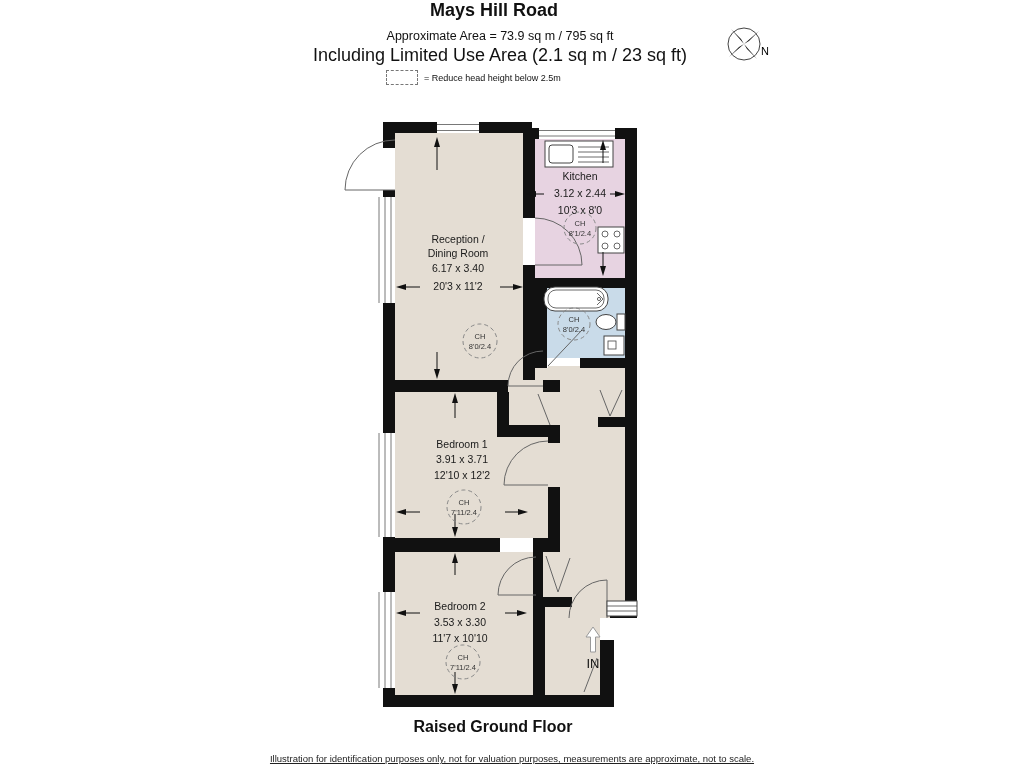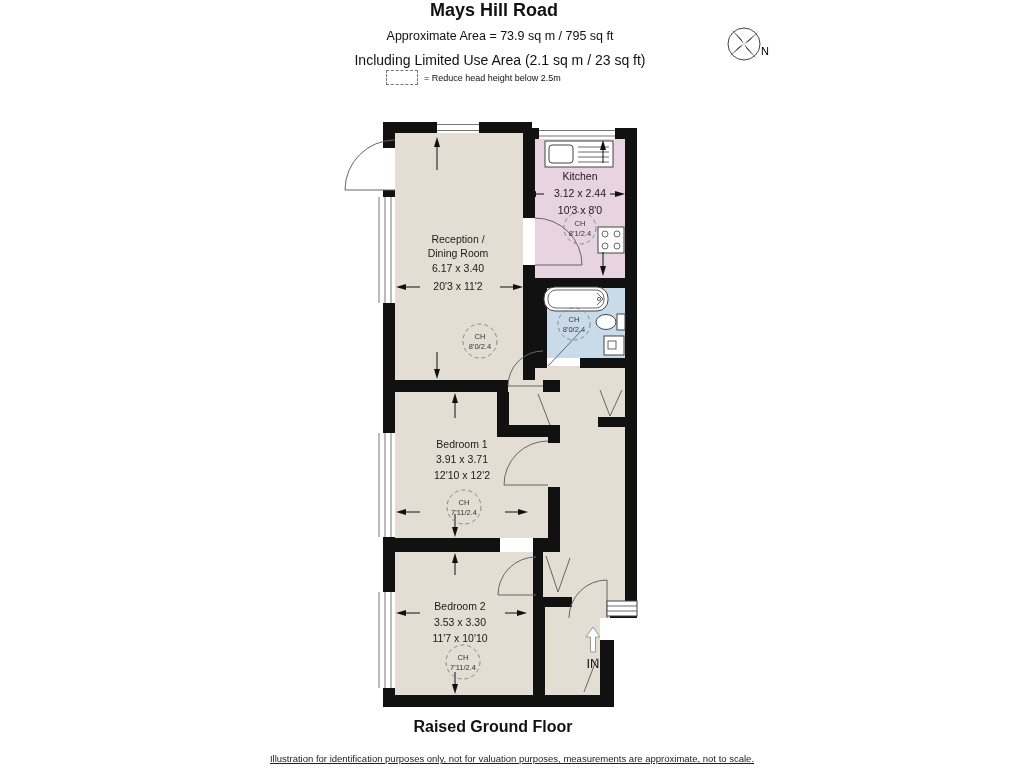--- a/index.html
+++ b/index.html
@@ -1,20 +1,20 @@
 <!DOCTYPE html>
 <html><head>
 <meta charset="utf-8">
 <style>
   html,body{margin:0;padding:0;background:#fff;}
   body{width:1024px;height:768px;position:relative;font-family:"Liberation Sans",sans-serif;color:#111;overflow:hidden;}
   .hdr{position:absolute;text-align:center;}
   #title{left:0;width:988px;top:0;font-size:18px;font-weight:bold;}
   #area1{left:0;width:1000px;top:29px;font-size:12.5px;}
-  #area2{left:0;width:1000px;top:45px;font-size:14px;margin-top:7px;}
+  #area2{left:0;width:1000px;top:45px;font-size:18px;}
   #legend{position:absolute;left:386px;top:70px;font-size:9px;display:flex;align-items:center;}
   #legend .box{width:30px;height:13px;border:1px dashed #777;margin-right:6px;}
   #floor-title{position:absolute;left:0;width:936px;top:718px;text-align:center;font-size:16px;font-weight:bold;margin-left:25px;}
   #disclaimer{position:absolute;left:0;width:1024px;top:753px;text-align:center;font-size:9.5px;color:#222;text-decoration:underline;}
   svg text{font-family:"Liberation Sans",sans-serif;}
   .roomtxt{font-size:10.5px;fill:#1a1a1a;}
   .chtxt{font-size:7.5px;fill:#333;}
   .intxt{font-size:13px;fill:#111;}
   .wall{fill:#111;}
   .win{fill:#fff;stroke:none;}

